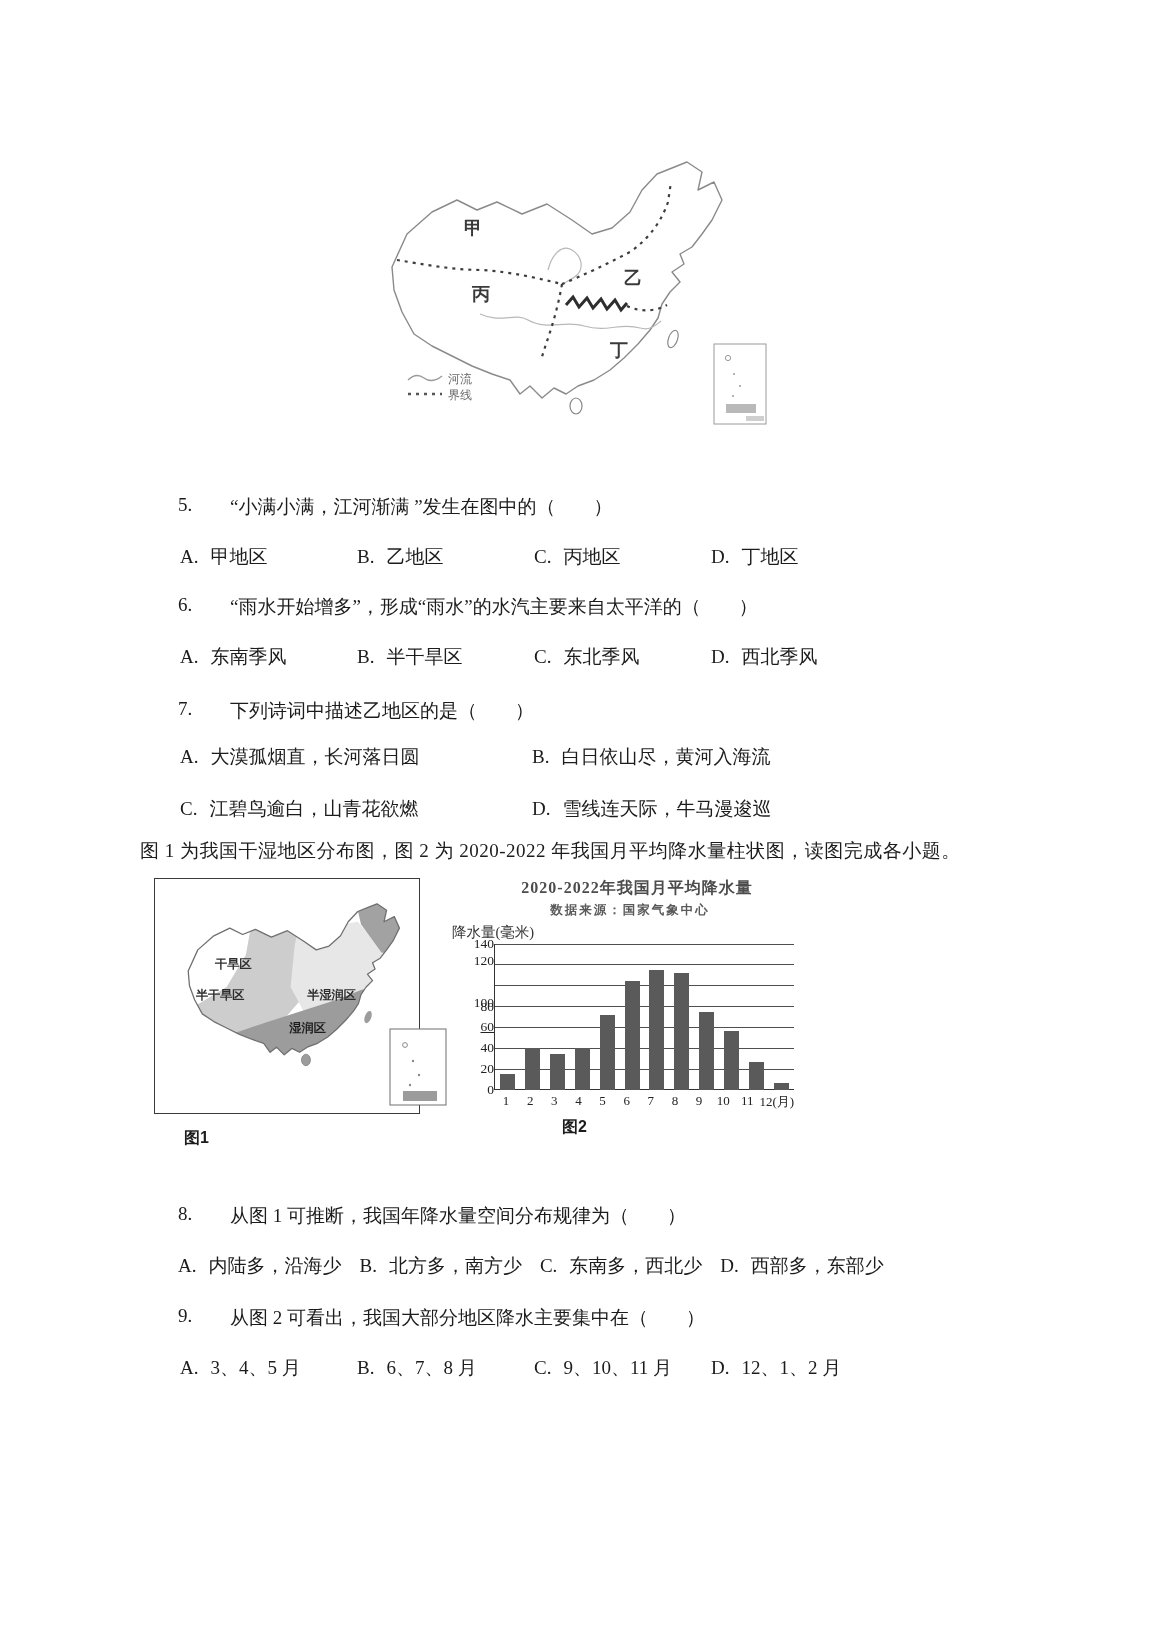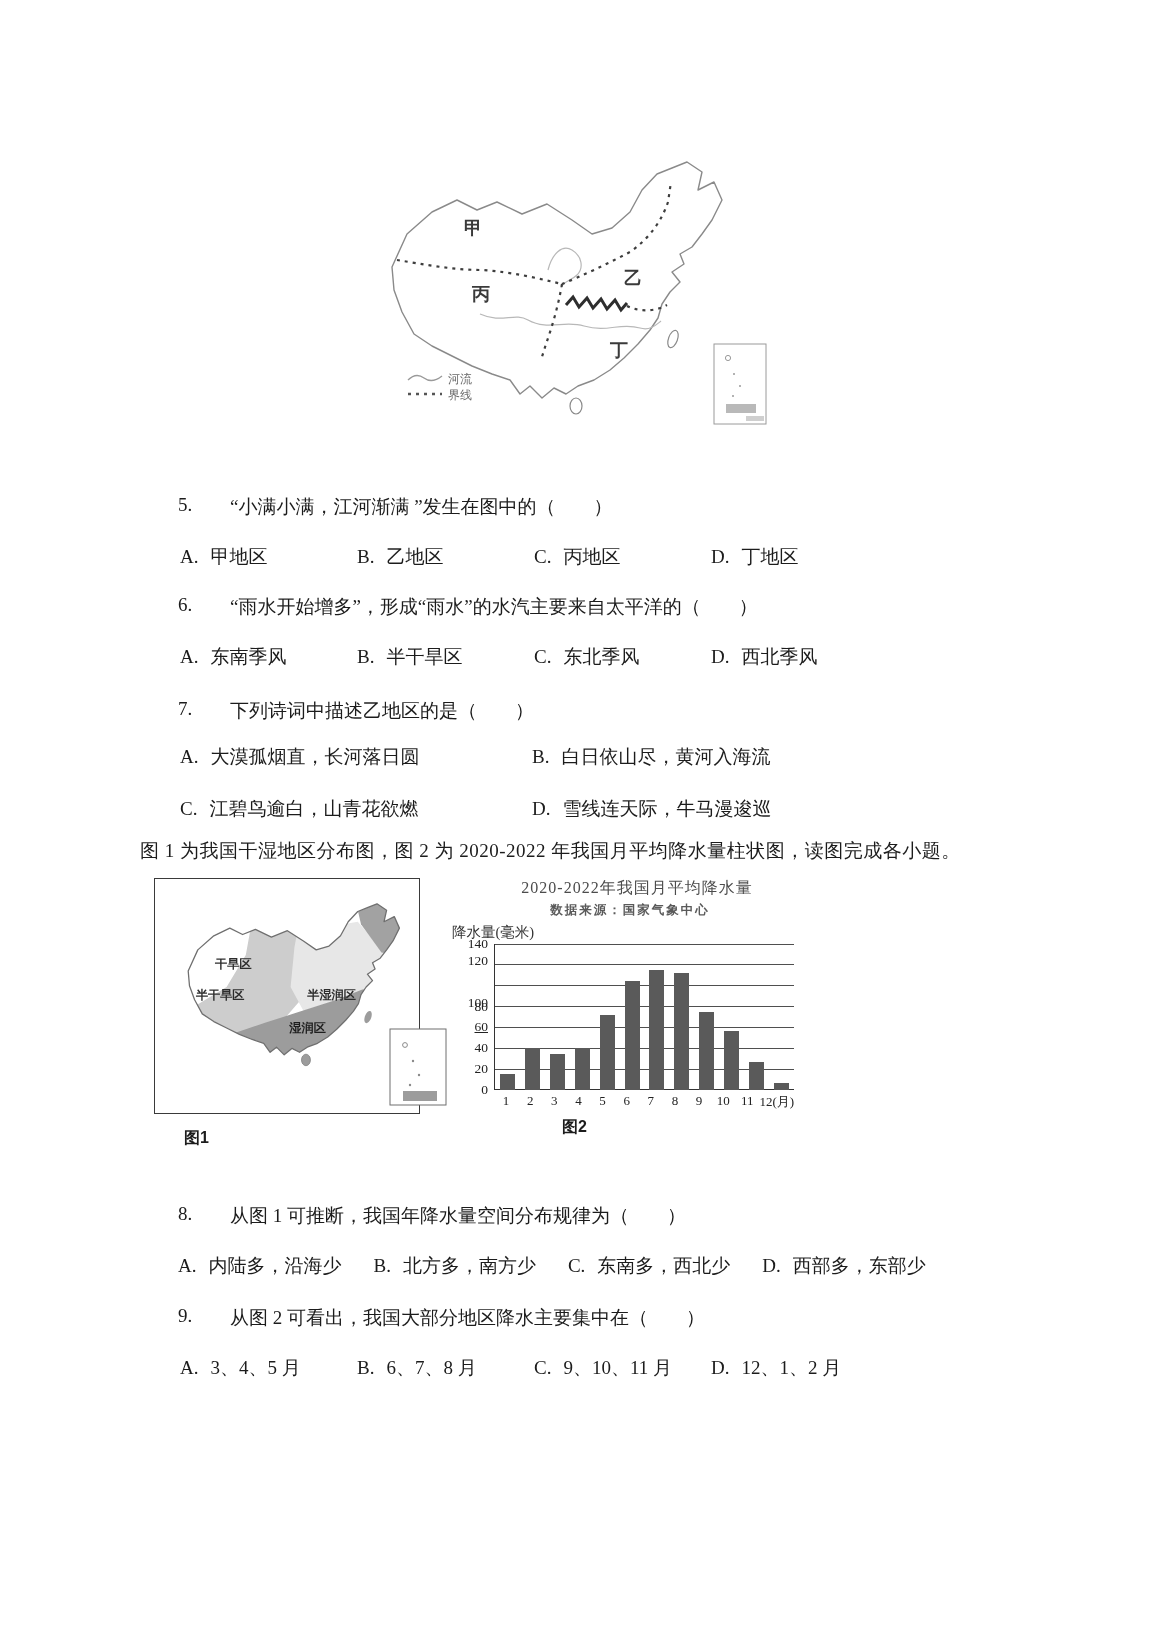--- a/index.html
+++ b/index.html
@@ -14,37 +14,37 @@
 
   
   .q { margin-top:0; }
   .q-line { display:flex; padding-left:38px; font-size:19px; white-space:nowrap; }
   .q-num { width:52px; flex:0 0 auto; }
   .opts-4 { display:flex; padding-left:40px; margin-top:24px; font-size:19px; }
   .opts-4 .opt { width:177px; flex:0 0 auto; white-space:nowrap; }
   .opts-4 .opt:last-child { width:auto; }
   .opt .letter { margin-right:12px; }
   .opts-2x2 { display:grid; grid-template-columns:352px auto; row-gap:26px; padding-left:40px; margin-top:20px; font-size:19px; }
-  .opts-row { display:flex; gap:32px; padding-left:38px; margin-top:24px; font-size:19px; white-space:nowrap; }
+  .opts-row { display:flex; gap:18px; padding-left:38px; margin-top:24px; font-size:19px; white-space:nowrap; }
 
   
   .figrow { display:flex; margin:12px 0 0 14px; align-items:flex-start; }
   .fig1-box { width:266px; height:236px; border:1px solid #3a3a3a; background:#fff; flex:0 0 auto; }
   .fig1-cap { font-family:"Liberation Sans","DejaVu Sans",sans-serif; font-weight:bold; font-size:16px; margin:14px 0 0 30px; }
   .fig2-cap { font-family:"Liberation Sans","DejaVu Sans",sans-serif; font-weight:bold; font-size:16px; margin:6px 0 0 112px; }
 
   
   .chart { width:360px; margin-left:30px; flex:0 0 auto; }
-  .chart-title { font-size:16px; font-weight:normal; color:#4c4c4c; text-align:center; padding-left:14px; letter-spacing:1px; }
+  .chart-title { font-size:16px; font-weight:bold; color:#4c4c4c; text-align:center; padding-left:14px; letter-spacing:1px; }
   .chart-sub { font-size:12.5px; font-weight:bold; color:#5a5a5a; text-align:center; margin-top:3px; letter-spacing:2px; }
   .chart-ylab { font-size:14.5px; color:#333; margin:4px 0 2px 2px; }
   .plotwrap { position:relative; margin-left:44px; height:146px; width:300px; border-left:1.5px solid #333; }
   .gridline { position:absolute; left:0; right:0; height:1px; background:#4f4f4f; }
   .baseline { position:absolute; left:0; right:0; bottom:0; height:1.5px; background:#333; }
-  .ytick { position:absolute; right:100%; margin-right:7px; font-size:13.5px; color:#222; line-height:14px; white-space:nowrap; }
+  .ytick { position:absolute; right:100%; margin-right:1px; font-size:13.5px; color:#222; line-height:14px; white-space:nowrap; }
   .bars { position:absolute; left:0; right:0; bottom:0; top:0; display:flex; align-items:flex-end; }
   .barcell { flex:1 1 0; display:flex; justify-content:center; }
   .bar { width:15px; }
   .xlabels { display:flex; margin-left:44px; width:300px; font-size:13px; color:#222; margin-top:3px; }
   .xlabels span { flex:1 1 0; text-align:center; white-space:nowrap; }
 
   svg text { font-family:"Liberation Serif","DejaVu Serif",serif; }
 </style>
 </head>
 <body>

